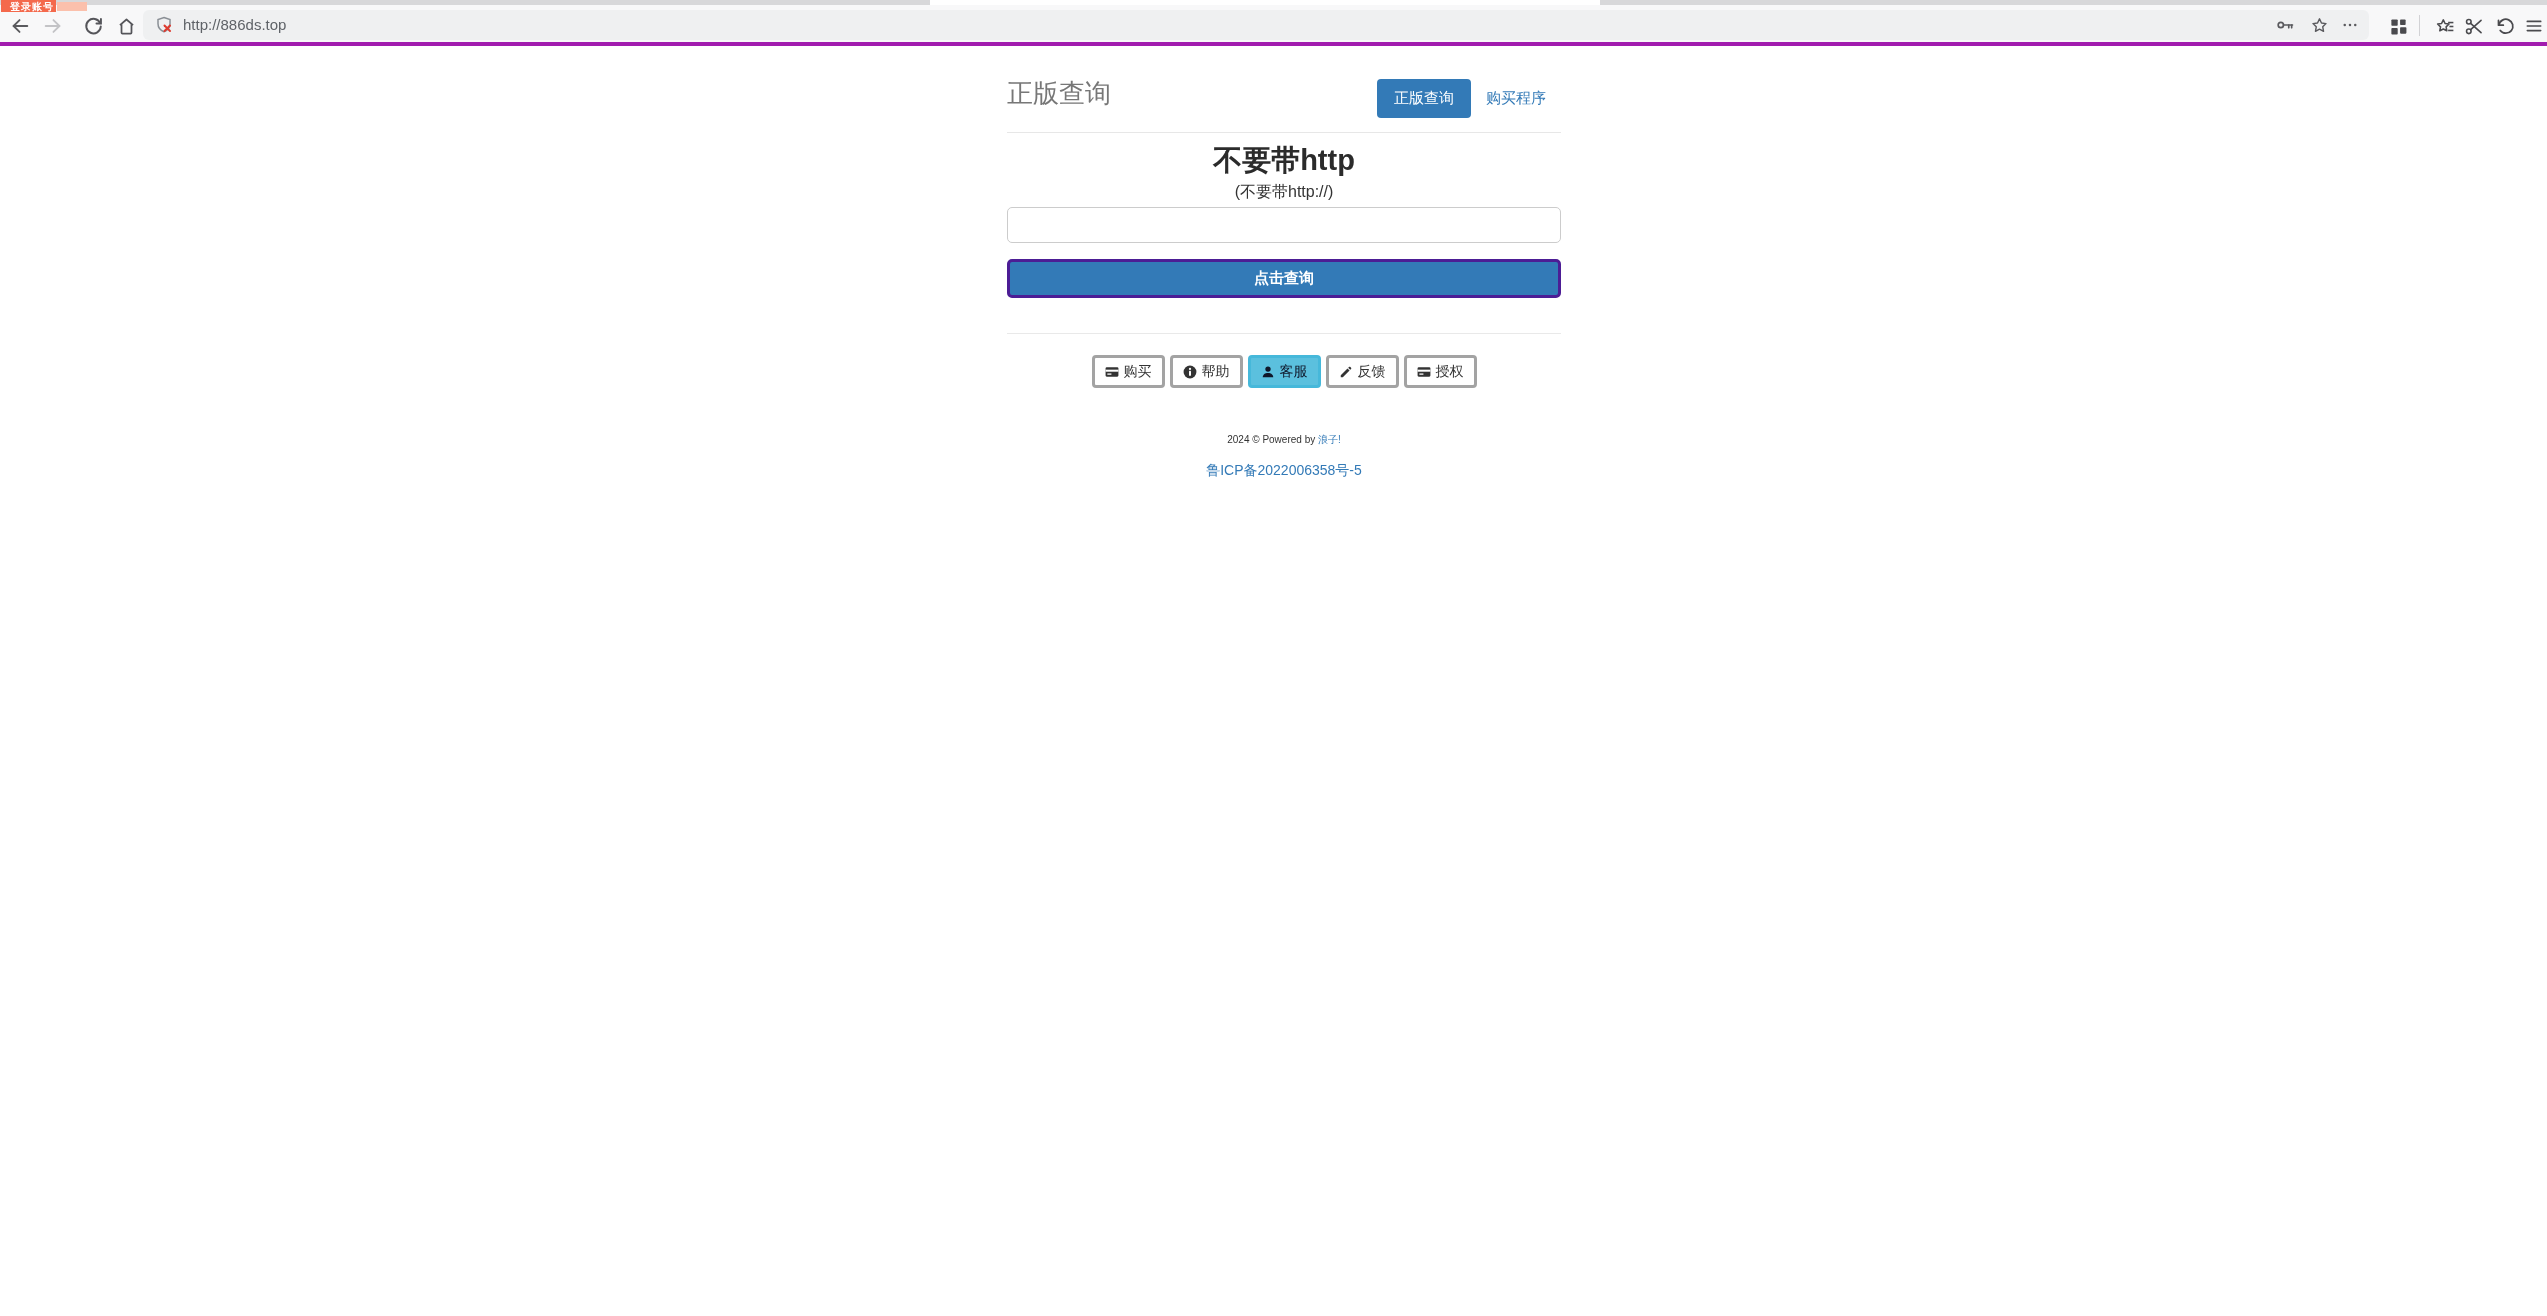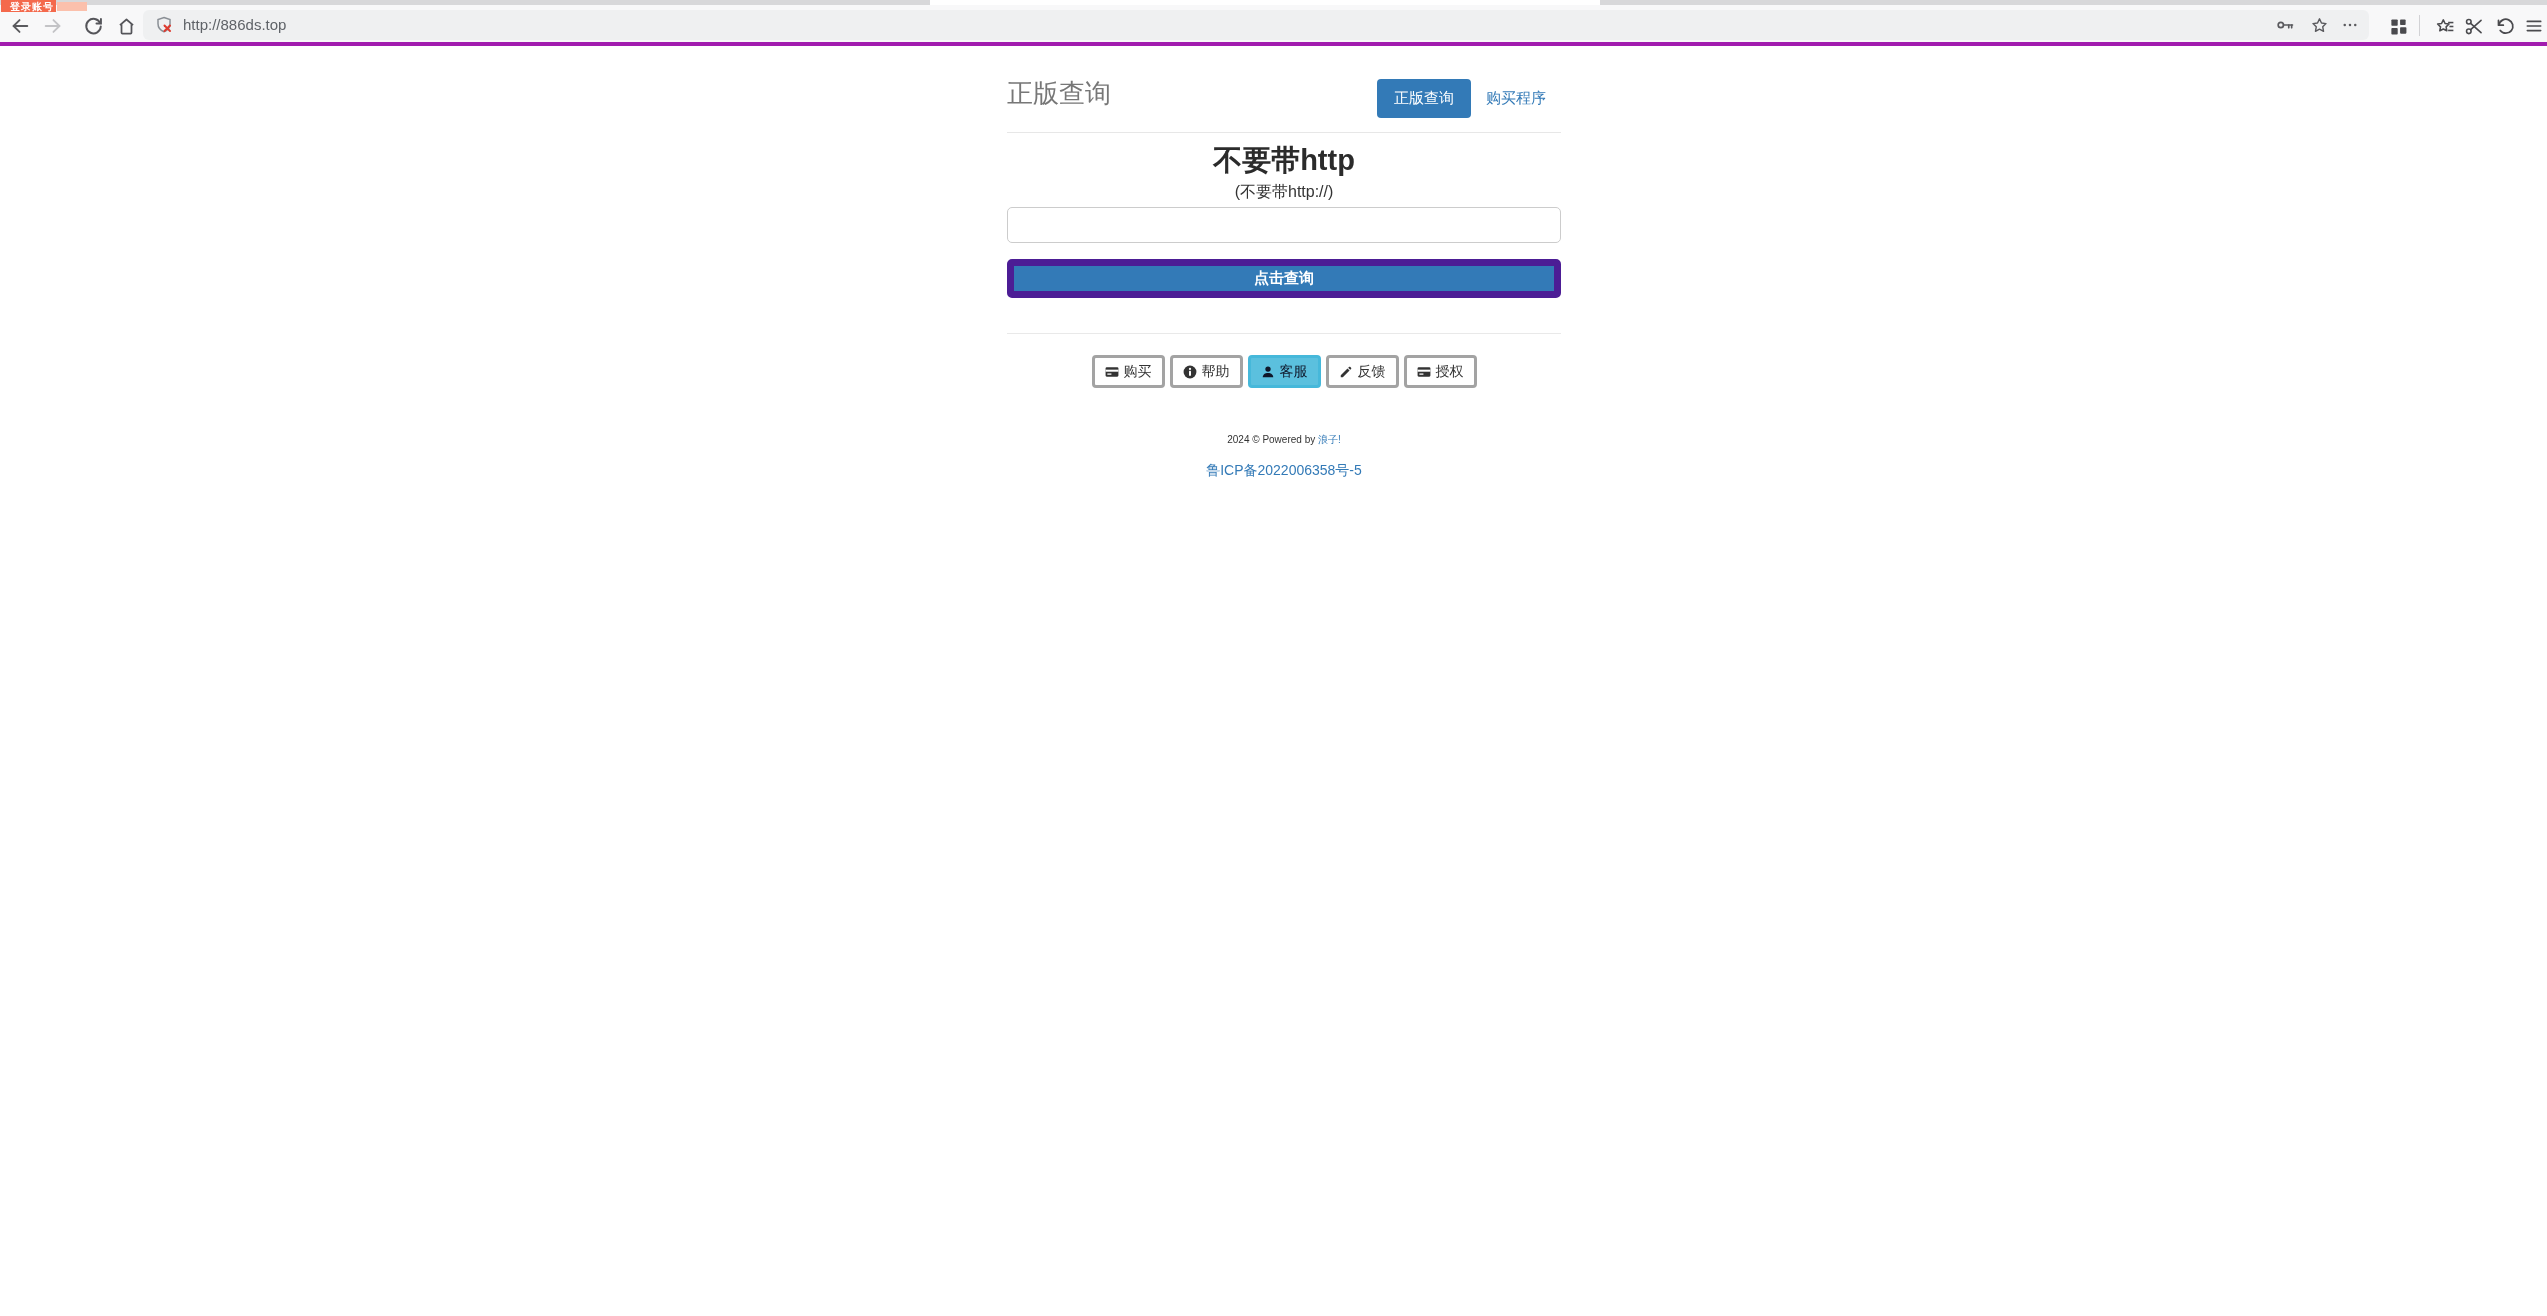--- a/index.html
+++ b/index.html
@@ -45,21 +45,21 @@
   .pill-link { color:#337ab7; font-size:15px; padding:10px 15px; text-decoration:none; cursor:pointer; }
   .form-heading { margin-top:10px; text-align:center; font-size:29px; font-weight:bold; color:#2b2b2b; line-height:34px; }
   .form-hint { margin-top:7px; text-align:center; font-size:16px; color:#333; line-height:15px; }
   .domain-input {
     margin-top:8px; display:block; width:554px; height:36px;
     border:1px solid #ccc; border-radius:5px; padding:0 12px; font-size:15px;
     color:#333; outline:none; font-family:inherit;
   }
   .submit-btn {
     margin-top:16px; display:block; width:554px; height:39px;
-    background:#337ab7; border:7px solid #4c1d95; border-radius:5px;
+    background:#337ab7; border:3px solid #4c1d95; border-radius:5px;
     color:#fff; font-size:15px; font-weight:bold; cursor:pointer; font-family:inherit;
   }
   .divider { margin-top:35px; border:none; border-top:1px solid #e9e9e9; height:0; }
   .actions { margin-top:21px; display:flex; justify-content:center; gap:5px; }
   .btn {
     --bg:#ffffff;
     display:flex; align-items:center; gap:5px; height:33px; padding:0 10px;
     background:var(--bg); border:3px solid #a3a3a3; border-radius:4px;
     font-size:14px; color:#333; cursor:pointer; font-family:inherit;
   }

